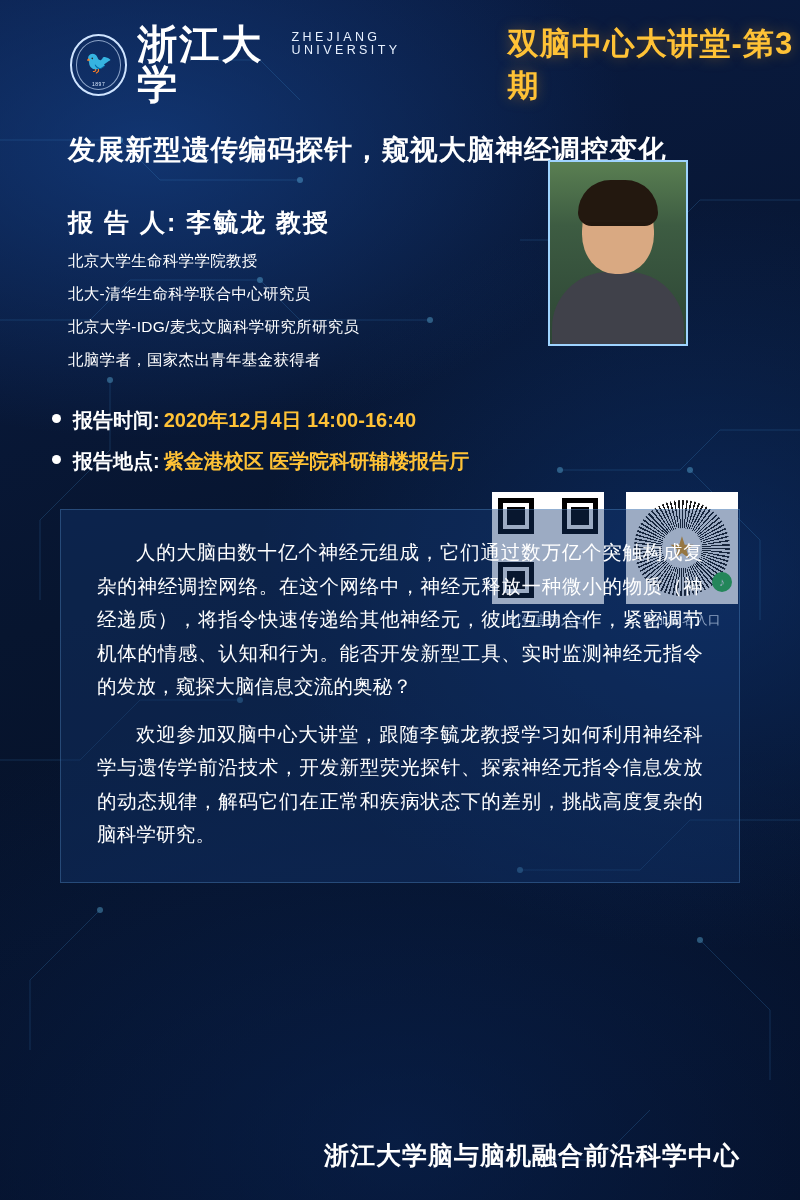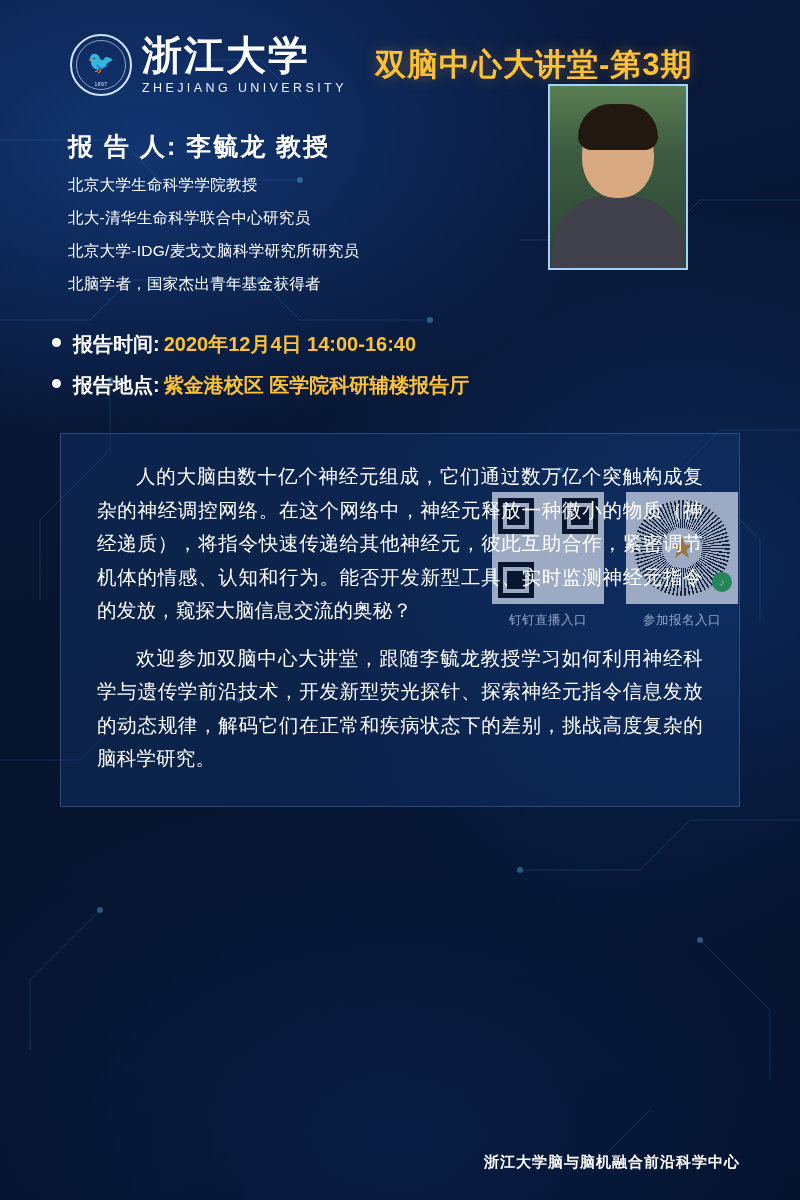--- a/index.html
+++ b/index.html
@@ -73,21 +73,21 @@
     position: absolute;
     bottom: 7px;
     left: 0; right: 0;
     text-align: center;
     font-size: 5px;
     letter-spacing: 0.5px;
     color: #dbeaff;
   }
   .zju-names {
     display: flex;
-    flex-direction: column;
+    flex-direction: row;
     line-height: 1;
   }
   .zju-cn {
     font-size: 40px;
     font-weight: bold;
     color: #ffffff;
     letter-spacing: 2px;
     font-family: "Liberation Serif", serif;
   }
   .zju-en {
@@ -326,21 +326,21 @@
     text-align: justify;
     letter-spacing: 0.2px;
   }
   .abstract p:last-child { margin-bottom: 0; }
 
   
   .footer {
     position: absolute;
     right: 60px;
     bottom: 28px;
-    font-size: 15px;
+    font-size: 25px;
     font-weight: bold;
     color: #ffffff;
     letter-spacing: 1px;
   }
 </style>
 </head>
 <body>
 
 <div class="poster">
 
@@ -382,20 +382,21 @@
         <span class="seal-year">1897</span>
       </div>
       <div class="zju-names">
         <span class="zju-cn">浙江大学</span>
         <span class="zju-en">ZHEJIANG UNIVERSITY</span>
       </div>
     </div>
     <div class="series-title">双脑中心大讲堂-第3期</div>
   </div>
 
+  <div class="talk-title">发展新型遗传编码探针，窥视大脑神经调控变化</div>
 
   <div class="speaker-wrap">
     <div class="speaker-line">报 告 人: 李毓龙 教授</div>
     <div class="affiliations">
       <div>北京大学生命科学学院教授</div>
       <div>北大-清华生命科学联合中心研究员</div>
       <div>北京大学-IDG/麦戈文脑科学研究所研究员</div>
       <div>北脑学者，国家杰出青年基金获得者</div>
     </div>
     <div class="portrait">

